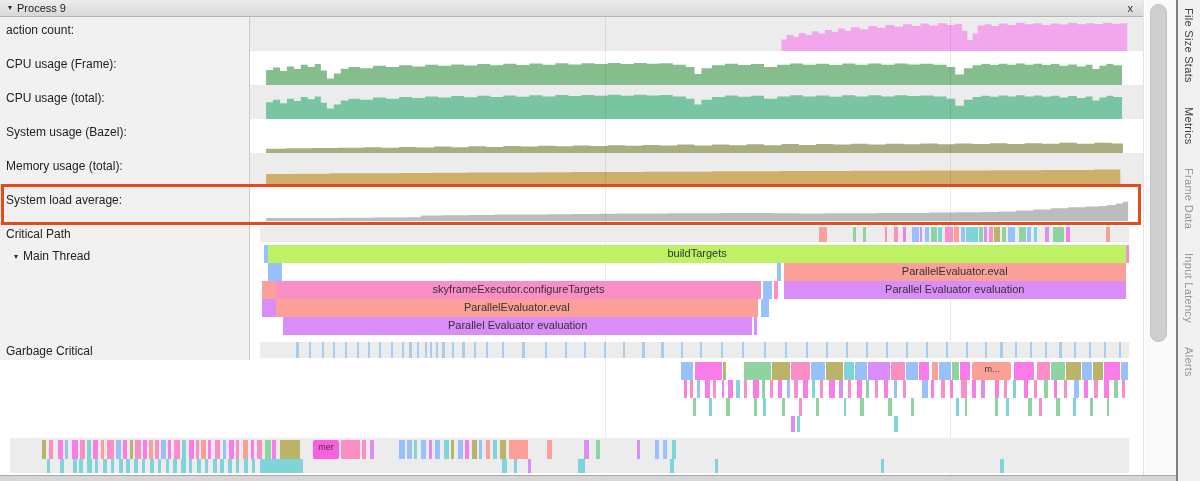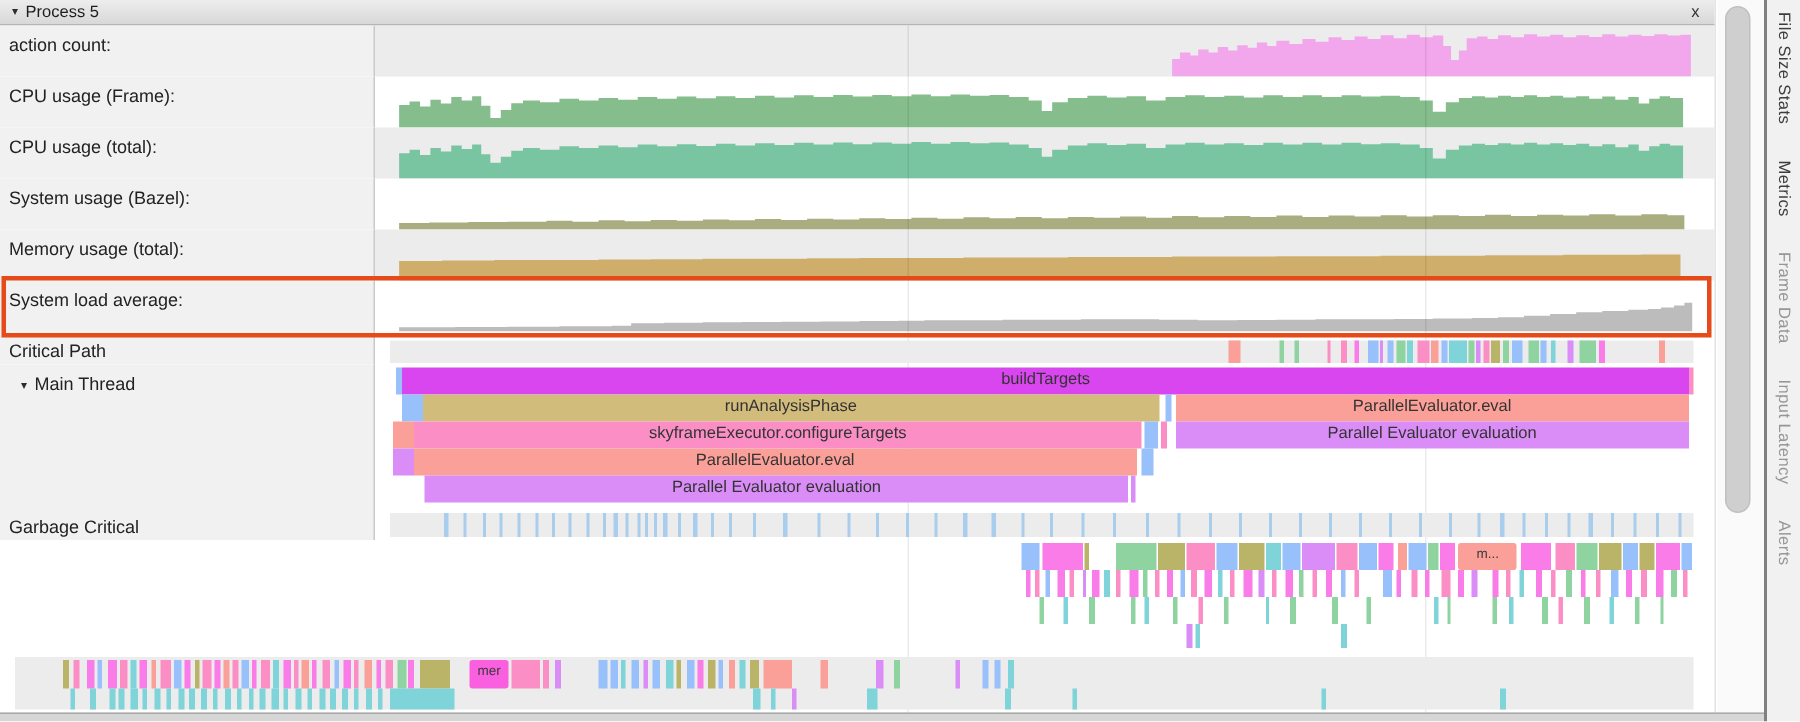--- a/index.html
+++ b/index.html
@@ -54,21 +54,21 @@
 </head>
 <body>
 
 <div class="app">
   <div class="left-col">
     <div class="main">
 
       <div class="titlebar">
         <span class="tgrp">
           <span class="tri">▾</span>
-          <span>Process 5</span>
+          <span>Process 9</span>
         </span>
         <span class="close-x">x</span>
       </div>
 
       <div class="rows">
 
         <div class="row r-counter">
           <div class="label"><span>action count:</span></div>
           <div class="track shade">
               <div class="plot">
@@ -171,26 +171,25 @@
           </div>
         </div>
 
         <div class="row r-main">
           <div class="label">
             <span class="thr"><span class="tri">▾</span><span>Main Thread</span></span>
           </div>
           <div class="track zt">
             <div class="frow f1">
                 <span class="seg" style="left: 0.5%; width: 0.45%; background: rgb(152, 192, 250);"></span>
-                <span class="seg lbl" style="left: 0.95%; width: 98.7%; background: #d946ef;">buildTargets</span>
+                <span class="seg lbl" style="left: 0.95%; width: 98.7%; background: #bef264;">buildTargets</span>
                 <span class="seg" style="left: 99.7%; width: 0.3%; background: rgb(251, 143, 197);"></span>
               </div>
             <div class="frow f2">
                 <span class="seg" style="left: 0.9%; width: 1.6%; background: rgb(152, 192, 250);"></span>
-                <span class="seg lbl" style="left: 2.5%; width: 56.5%; background: rgb(210, 188, 124);">runAnalysisPhase</span>
                 <span class="seg" style="left: 59.5%; width: 0.5%; background: rgb(152, 192, 250);"></span>
                 <span class="seg lbl" style="left: 60.3%; width: 39.3%; background: rgb(251, 160, 153);">ParallelEvaluator.eval</span>
               </div>
             <div class="frow f3">
                 <span class="seg" style="left: 0.2%; width: 1.6%; background: rgb(251, 160, 153);"></span>
                 <span class="seg lbl" style="left: 1.8%; width: 55.9%; background: rgb(251, 143, 197);">skyframeExecutor.configureTargets</span>
                 <span class="seg" style="left: 57.9%; width: 1%; background: rgb(152, 192, 250);"></span>
                 <span class="seg" style="left: 59.2%; width: 0.4%; background: rgb(251, 143, 197);"></span>
                 <span class="seg lbl" style="left: 60.3%; width: 39.3%; background: rgb(218, 141, 246);">Parallel Evaluator evaluation</span>
               </div>

